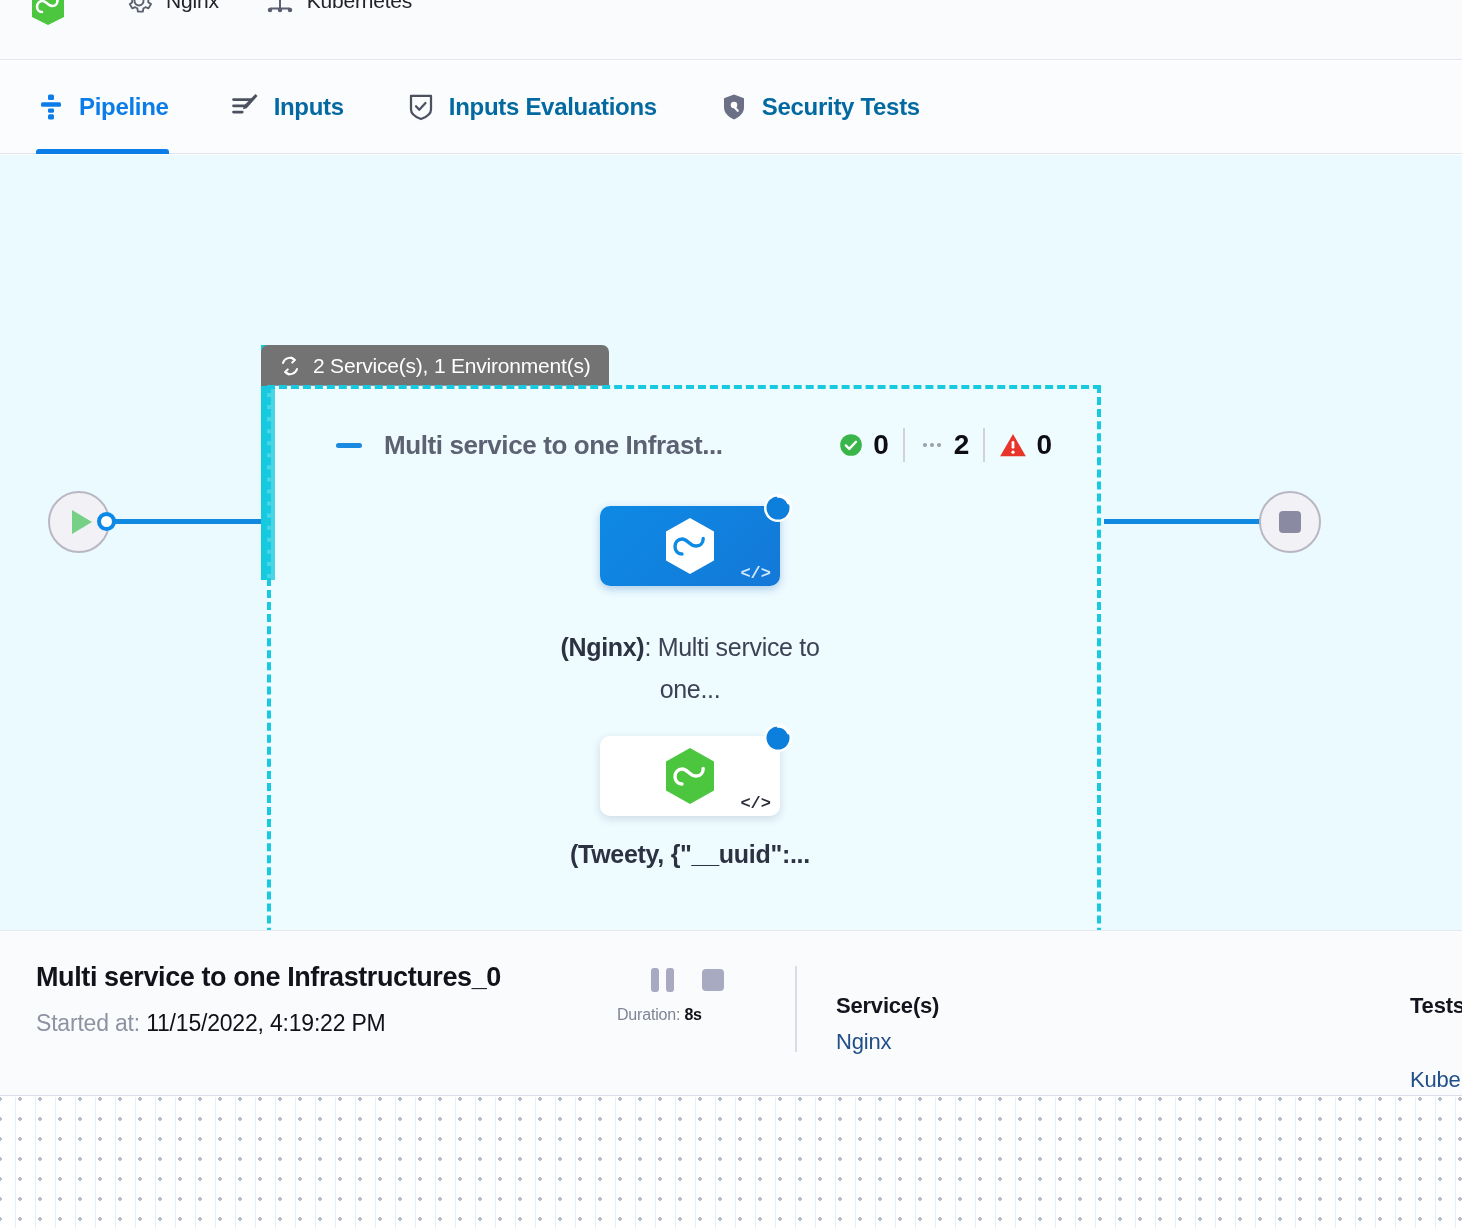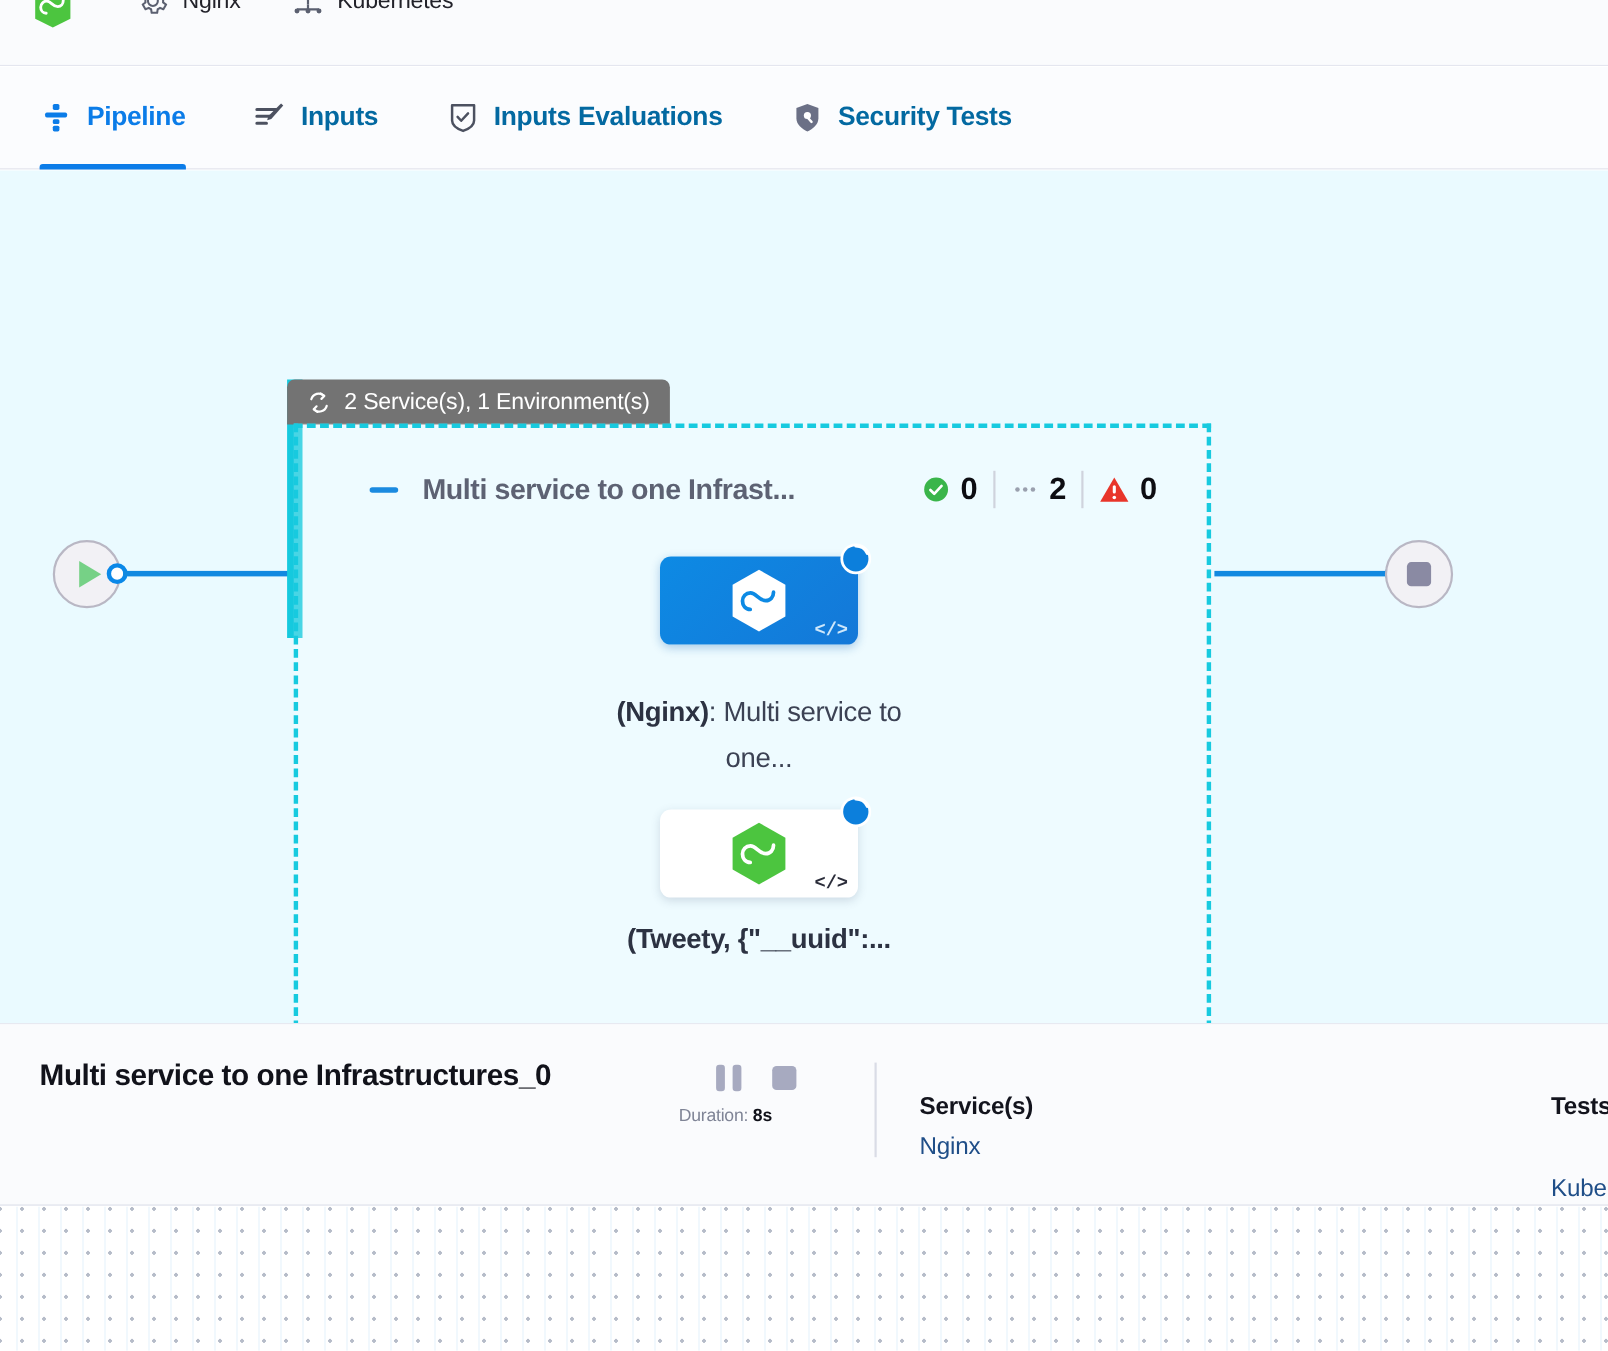--- a/index.html
+++ b/index.html
@@ -345,20 +345,24 @@
     <div class="edge" style="left:1104px; top:364px; width:164px;"></div>
     <div class="port" style="left:1259px; top:357px;"></div>
     <div class="endnode" style="left:1259px; top:336px;">
       <div class="stop-sq"></div>
     </div>
   </div>
 
   <div class="detailbar"></div>
 
   <div class="detail-title">Multi service to one Infrastructures_0</div>
+  <div class="detail-sub">
+    <span class="muted">Started at:</span>
+    <span>11/15/2022, 4:19:22 PM</span>
+  </div>
 
   <div class="ctrlwrap">
     <span class="pause-ico">
         <span></span>
         <span></span>
       </span>
     <span class="stop-ico"></span>
   </div>
   <div class="durwrap">
     <span>Duration:</span>

